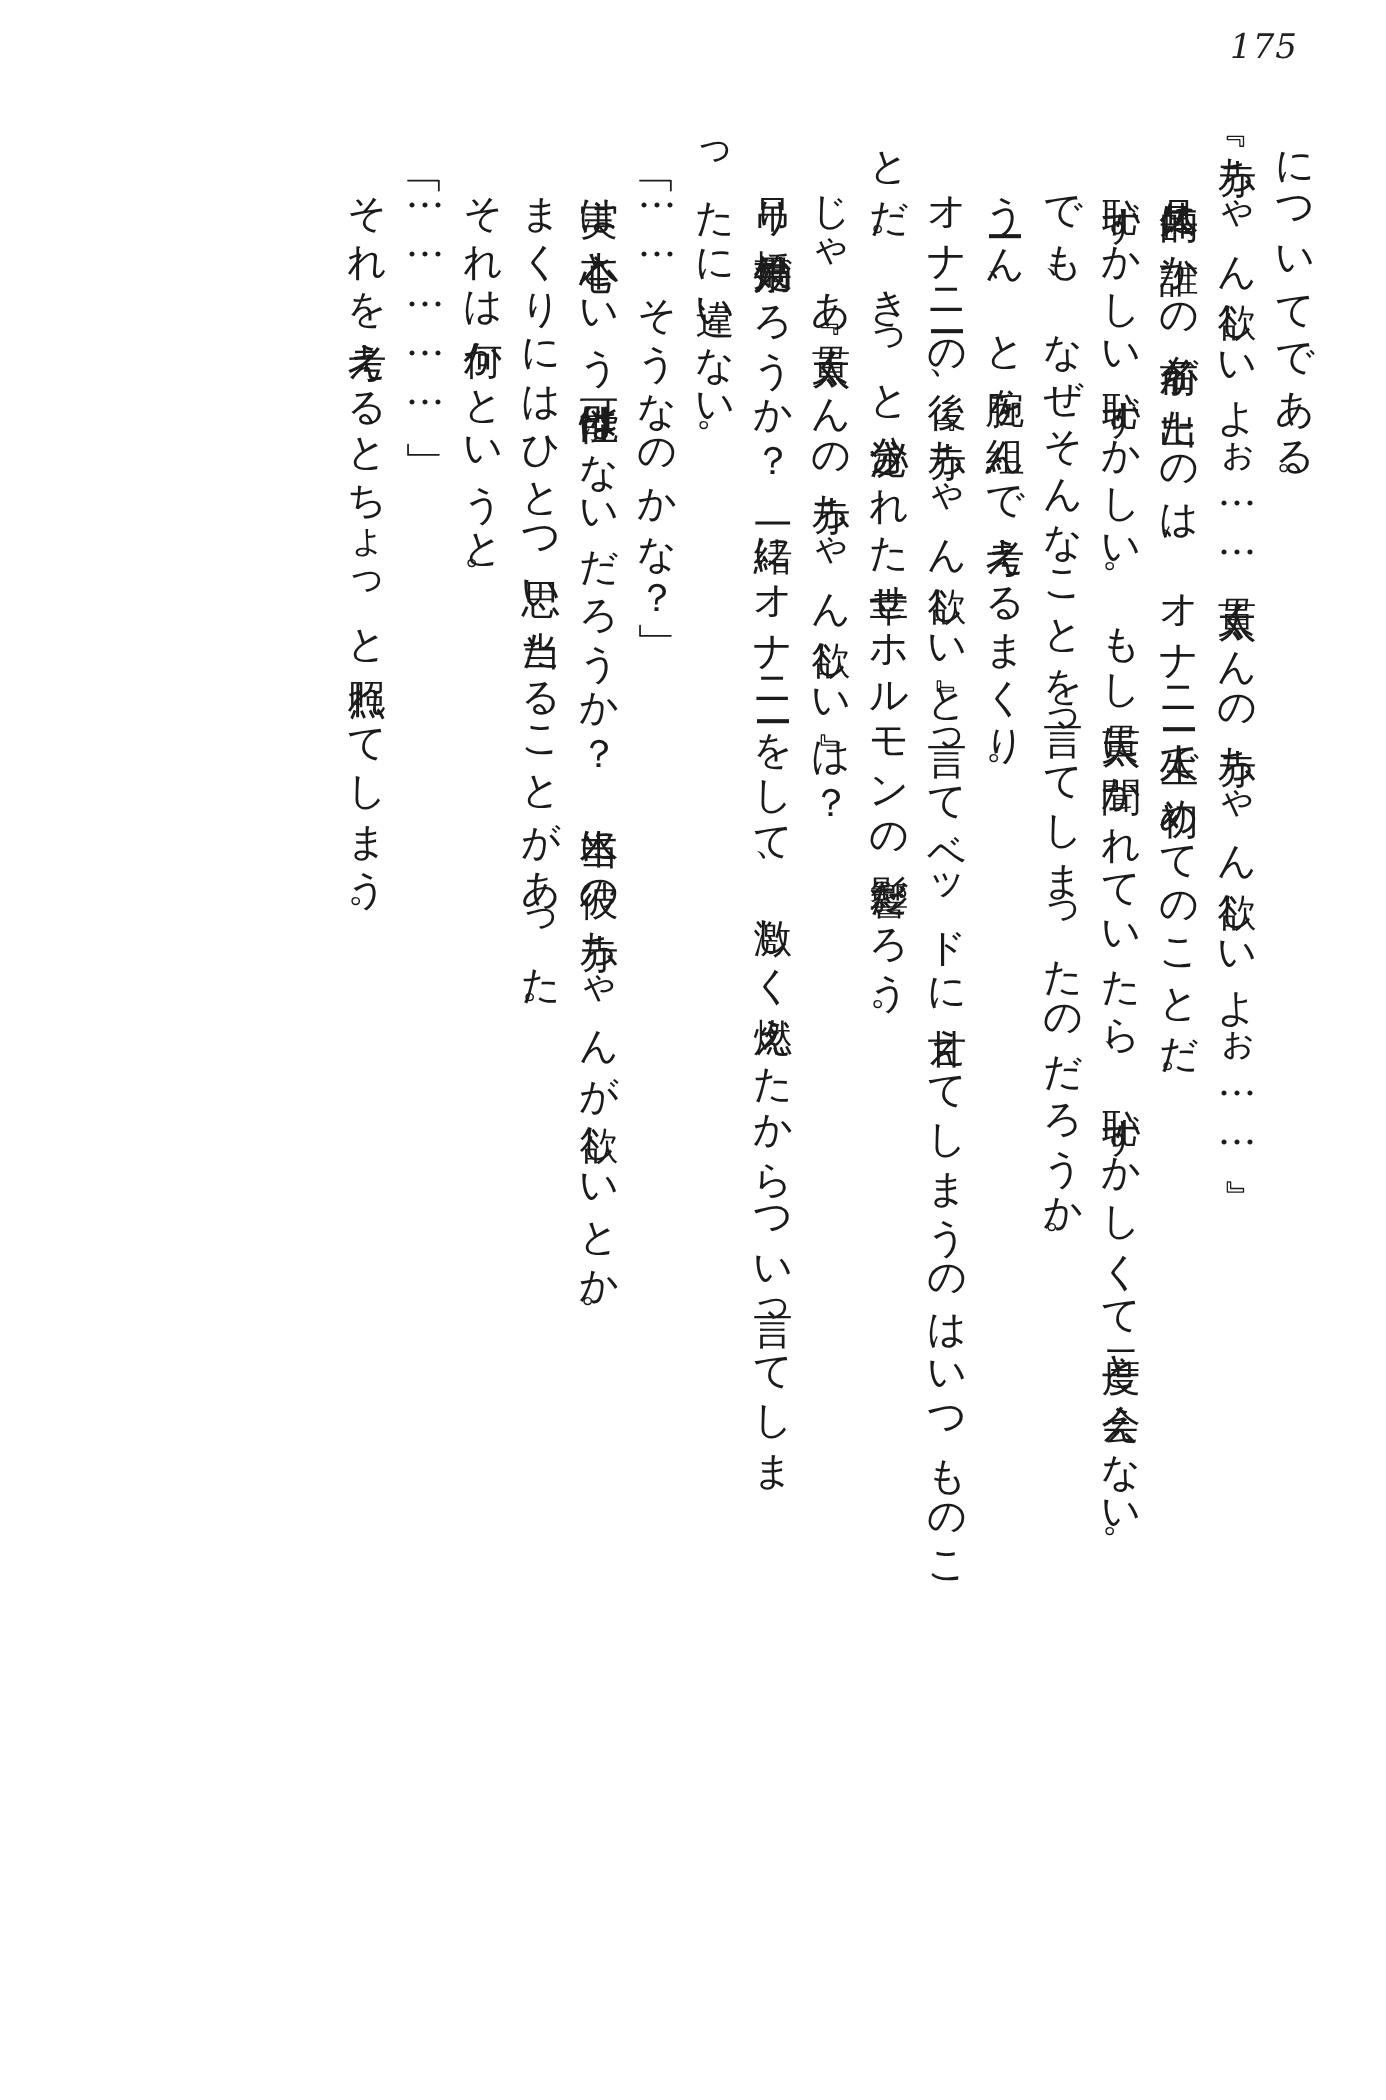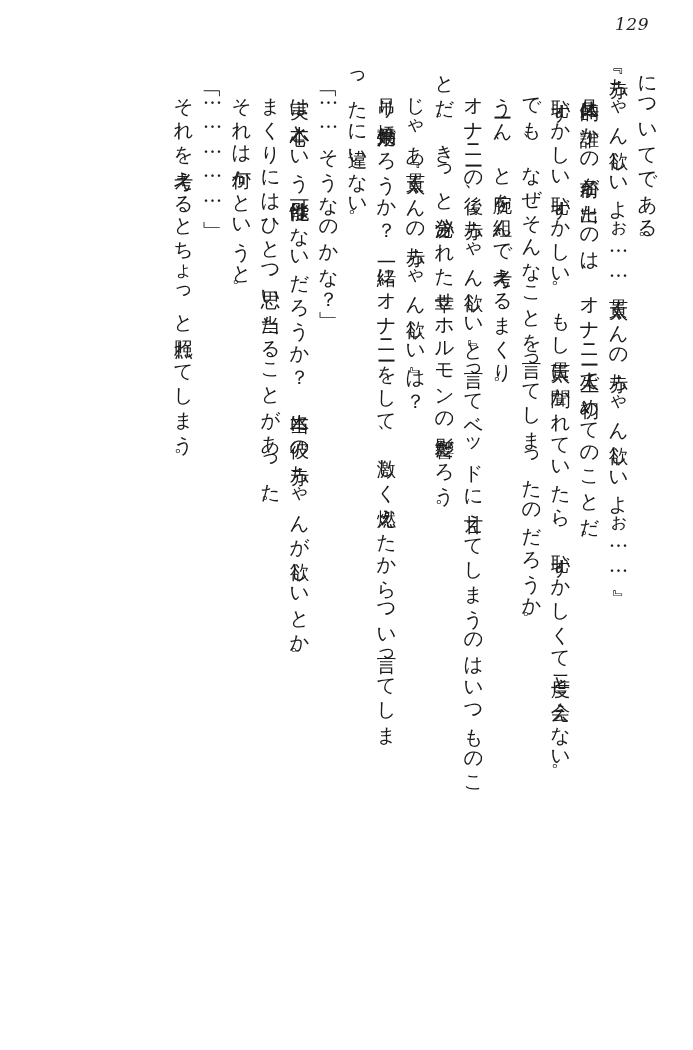--- a/index.html
+++ b/index.html
@@ -61,21 +61,21 @@
   }
   .col.indent {
     padding-top: 22px;
   }
 </style>
 </head>
 <body>
 
 <div id="page">
 
-  <div id="page-number">129</div>
+  <div id="page-number">175</div>
 
   <div id="body-text">
       <div class="col">についてである。</div>
       <div class="col">『赤ちゃん欲しいよぉ……貫太くんの赤ちゃん欲しいよぉ……』</div>
       <div class="col indent">具体的に誰かの名前が出たのは、オナニー人生で初めてのことだ。</div>
       <div class="col indent">恥ずかしい恥ずかしい。もし貫太に聞かれていたら、恥ずかしくて二度と会えない。</div>
       <div class="col indent">でも、なぜそんなことを言ってしまったのだろうか。</div>
       <div class="col indent">うーん、と腕を組んで考えるまくり。</div>
       <div class="col indent">オナニーの後、『赤ちゃん欲しい』と言ってベッドに甘えてしまうのはいつものこ</div>
       <div class="col">とだ。きっと分泌された幸せホルモンの影響だろう。</div>

